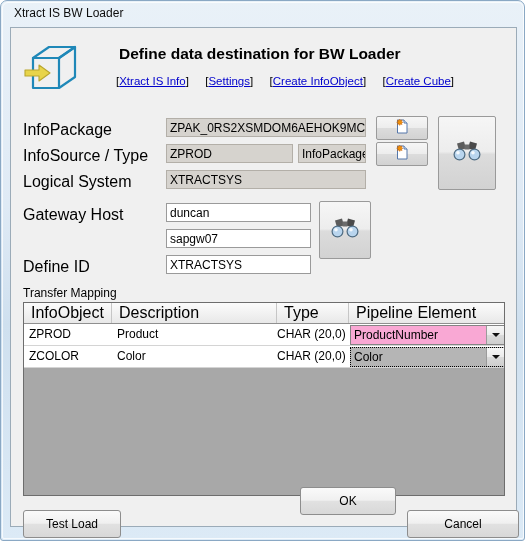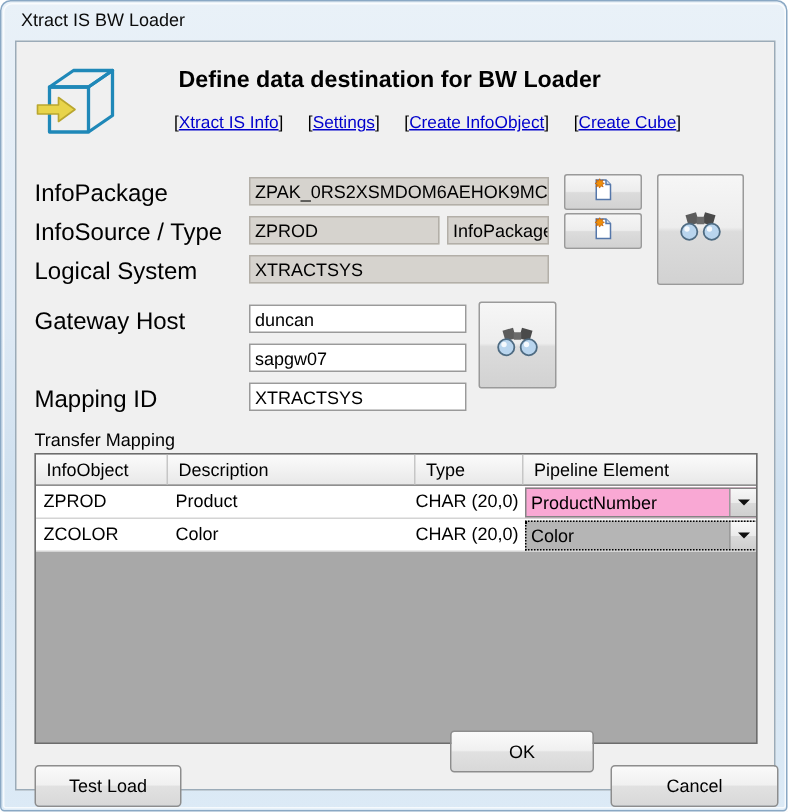--- a/index.html
+++ b/index.html
@@ -168,21 +168,21 @@
     height: 21px;
     background: linear-gradient(to bottom, #fbfbfb 0%, #f2f2f2 50%, #e8e8e8 100%);
     border-bottom: 1px solid #8f8f8f;
     box-sizing: border-box;
   }
   .gh-cell {
     position: absolute;
     top: 0;
     height: 20px;
     line-height: 20px;
-    font-size: 12px;
+    font-size: 16px;
     color: #000000;
     padding-left: 7px;
     box-sizing: border-box;
     border-right: 1px solid #c6c6c6;
     white-space: nowrap;
     overflow: hidden;
   }
   .grid-row {
     position: relative;
     height: 22px;
@@ -337,21 +337,21 @@
           <circle cx="23" cy="13.2" r="1.8" fill="#ffffff" opacity="0.85"></circle>
         </svg>
       </span>
     </div>
 
     <div class="field-label" style="left:12px; top:178px;">Gateway Host</div>
     <div class="tb editable" style="left:155px; top:175px; width:145px;">duncan</div>
 
     <div class="tb editable" style="left:155px; top:201px; width:145px;">sapgw07</div>
 
-    <div class="field-label" style="left:12px; top:230px;">Mapping ID</div>
+    <div class="field-label" style="left:12px; top:230px;">Define ID</div>
     <div class="tb editable" style="left:155px; top:227px; width:145px;">XTRACTSYS</div>
 
     <div class="iconbtn" style="left:308px; top:173px; width:52px; height:58px;">
       <span class="glyph">
         <svg width="34" height="24" viewBox="0 0 34 24">
           <path d="M7,4 L14,2 L16,9 L9,11 Z" fill="#5c5c5c"></path>
           <path d="M27,4 L20,2 L18,9 L25,11 Z" fill="#4a4a4a"></path>
           <rect x="14.5" y="5" width="5" height="5" fill="#6b6b6b"></rect>
           <circle cx="9.5" cy="15" r="5.4" fill="#b9d5ee" stroke="#4e6b82" stroke-width="1.2"></circle>
           <circle cx="24.5" cy="15" r="5.4" fill="#b9d5ee" stroke="#4e6b82" stroke-width="1.2"></circle>

